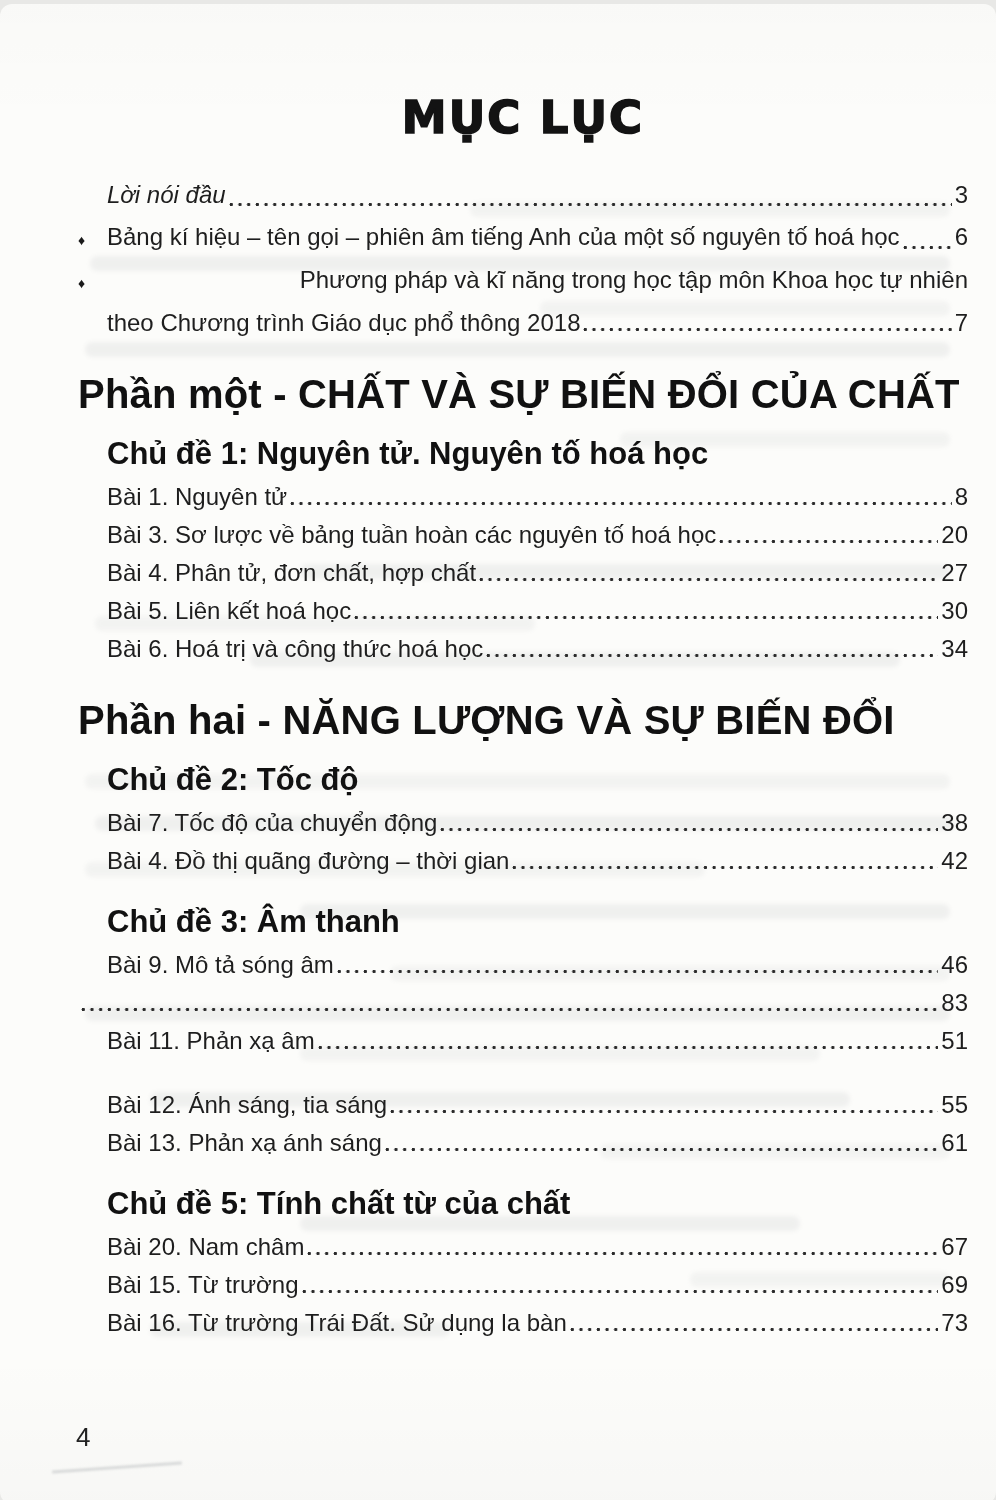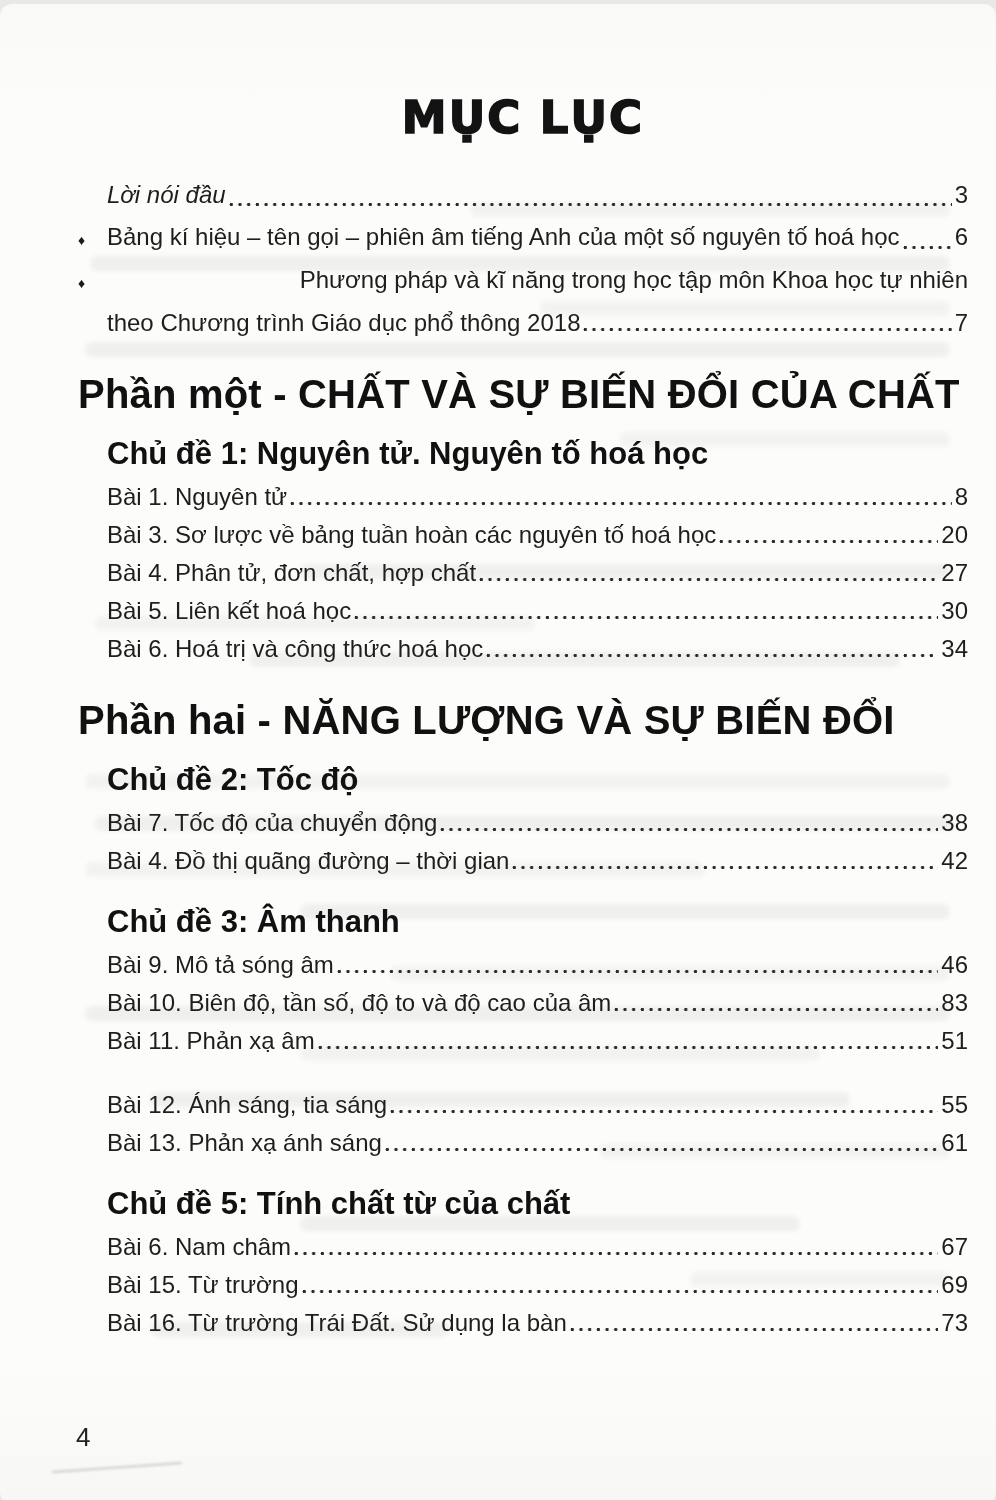--- a/index.html
+++ b/index.html
@@ -212,21 +212,20 @@
 
       <div class="topic">
         <div class="topic-heading">Chủ đề 3: Âm thanh</div>
         <div class="lessons">
           <div class="row">
             <span class="lbl indent">Bài 9. Mô tả sóng âm</span>
             <span class="leader"></span>
             <span class="pg">46</span>
           </div>
           <div class="row">
-            <span class="lbl indent">Bài 10. Biên độ, tần số, độ to và độ cao của âm</span>
             <span class="leader"></span>
             <span class="pg">83</span>
           </div>
           <div class="row">
             <span class="lbl indent">Bài 11. Phản xạ âm</span>
             <span class="leader"></span>
             <span class="pg">51</span>
           </div>
         </div>
       </div>
@@ -243,21 +242,21 @@
             <span class="leader"></span>
             <span class="pg">61</span>
           </div>
         </div>
       </div>
 
       <div class="topic">
         <div class="topic-heading">Chủ đề 5: Tính chất từ của chất</div>
         <div class="lessons">
           <div class="row">
-            <span class="lbl indent">Bài 6. Nam châm</span>
+            <span class="lbl indent">Bài 20. Nam châm</span>
             <span class="leader"></span>
             <span class="pg">67</span>
           </div>
           <div class="row">
             <span class="lbl indent">Bài 15. Từ trường</span>
             <span class="leader"></span>
             <span class="pg">69</span>
           </div>
           <div class="row">
             <span class="lbl indent">Bài 16. Từ trường Trái Đất. Sử dụng la bàn</span>

